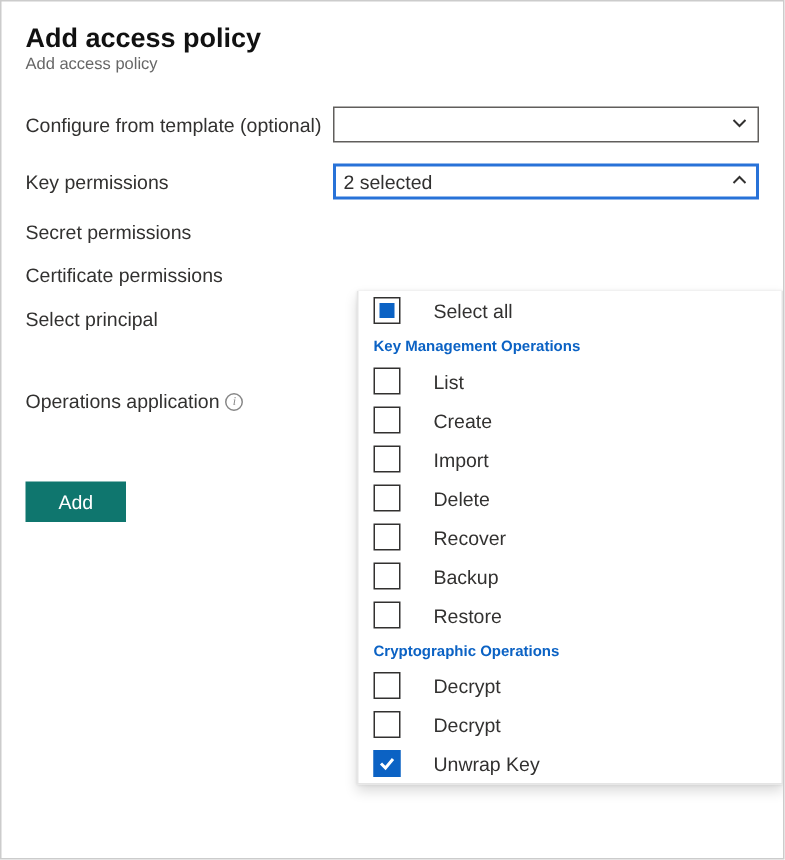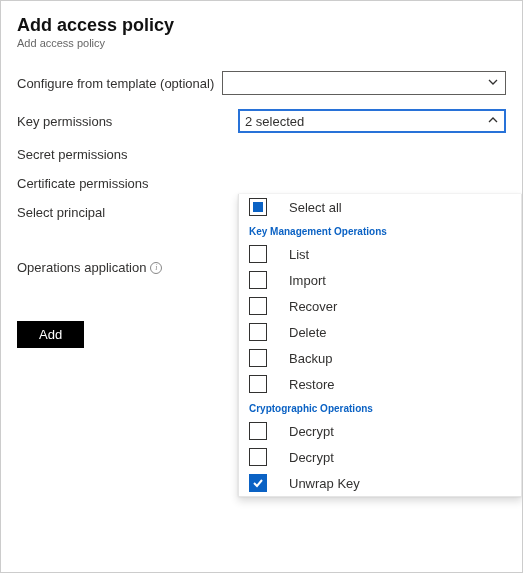--- a/index.html
+++ b/index.html
@@ -47,21 +47,20 @@
       align-items: center;
       justify-content: space-between;
       padding: 0 6px;
       background: #fff;
       cursor: pointer;
       font-size: 13px;
     }
     .select-box.focused {
       border: 2px solid #2872d8;
       padding: 0 5px;
-      margin-left: 16px;
     }
     .chevron { width: 12px; height: 12px; }
     .dropdown-panel {
       position: absolute;
       left: 221px;
       top: 123px;
       width: 284px;
       background: #fff;
       border-top: none;
       box-shadow: 0 4px 8px rgba(0,0,0,0.15), 0 0 2px rgba(0,0,0,0.1);
@@ -113,21 +112,21 @@
       border-radius: 50%;
       display: inline-flex;
       align-items: center;
       justify-content: center;
       font-size: 8px;
       color: #888;
       font-style: italic;
       font-family: serif;
     }
     .add-btn {
-      background: #000000;
+      background: #0f766e;
       color: #fff;
       border: none;
       padding: 6px 22px;
       font-size: 13px;
       cursor: pointer;
       margin-top: 6px;
       text-align: center;
     }
     .content { position: relative; }
   </style>
@@ -194,29 +193,33 @@
         <span class="cb indeterminate"></span>
         <span>Select all</span>
       </div>
       <div class="dd-group">Key Management Operations</div>
       <div class="dd-item">
         <span class="cb "></span>
         <span>List</span>
       </div>
       <div class="dd-item">
         <span class="cb "></span>
+        <span>Create</span>
+      </div>
+      <div class="dd-item">
+        <span class="cb "></span>
         <span>Import</span>
       </div>
       <div class="dd-item">
         <span class="cb "></span>
+        <span>Delete</span>
+      </div>
+      <div class="dd-item">
+        <span class="cb "></span>
         <span>Recover</span>
-      </div>
-      <div class="dd-item">
-        <span class="cb "></span>
-        <span>Delete</span>
       </div>
       <div class="dd-item">
         <span class="cb "></span>
         <span>Backup</span>
       </div>
       <div class="dd-item">
         <span class="cb "></span>
         <span>Restore</span>
       </div>
       <div class="dd-group">Cryptographic Operations</div>

